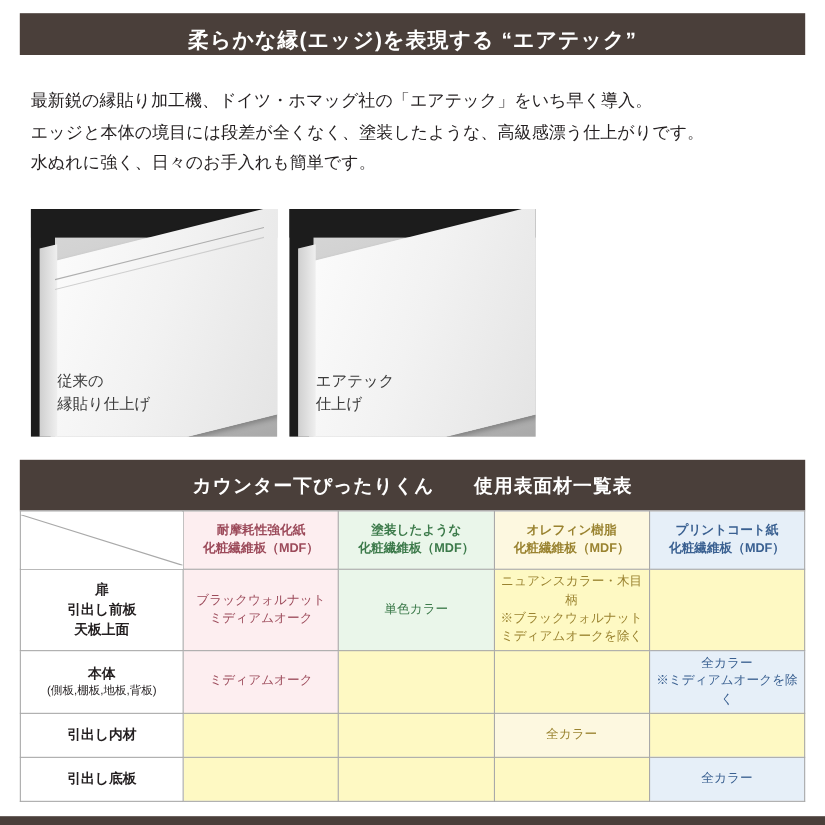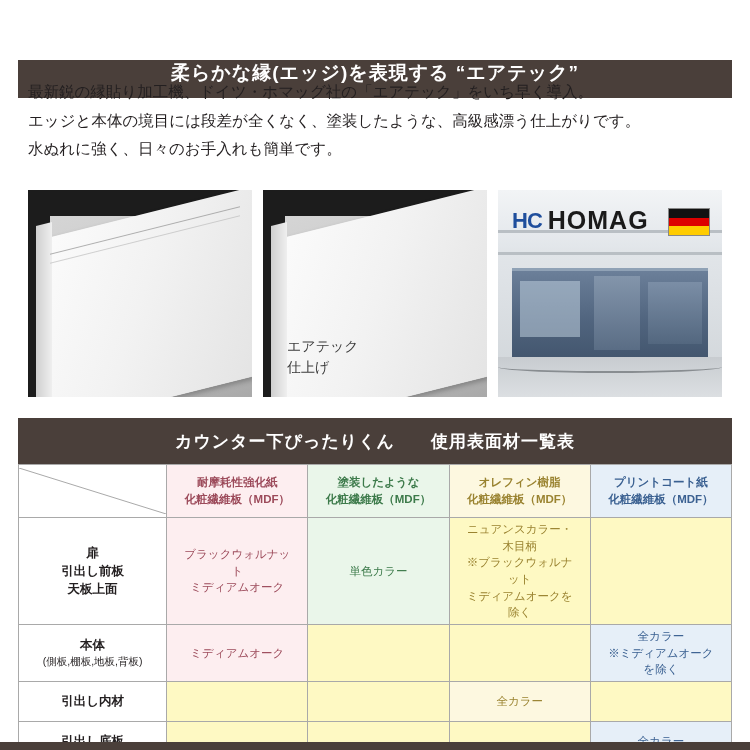--- a/index.html
+++ b/index.html
@@ -23,23 +23,22 @@
   
   .banner {
     position: absolute;
     left: 18px;
     top: 12px;
     width: 714px;
     height: 38px;
     background: #4a3f3a;
     color: #ffffff;
     display: flex;
-    align-items: flex-start;
+    align-items: flex-end;
     justify-content: center;
-    margin-top: 48px;
   }
   .banner-text {
     font-size: 19px;
     font-weight: bold;
     letter-spacing: 1px;
   }
 
   
   .intro {
     position: absolute;
@@ -251,21 +250,21 @@
   table {
     border-collapse: collapse;
     width: 714px;
     table-layout: fixed;
   }
   td, th {
     border: 1px solid #a9a9a9;
     font-size: 11.5px;
     text-align: center;
     vertical-align: middle;
-    padding: 3px 16px;
+    padding: 3px 5px;
     line-height: 1.45;
     font-weight: normal;
   }
   .col-head {
     height: 46px;
     font-weight: bold;
     font-size: 11.5px;
   }
   .c-pink   { color: #9c4a5a; }
   .c-green  { color: #3c7a4a; }
@@ -327,53 +326,40 @@
   <div class="photos">
 
     <div class="photo">
       <div class="board-shot">
         <div class="dark-top"></div>
         <div class="dark-left"></div>
         <div class="panel"></div>
         <div class="panel-edge"></div>
         <div class="seam"></div>
         <div class="seam2"></div>
+      </div>
+      <div class="photo-caption">
+        <div>従来の</div>
+        <div>縁貼り仕上げ</div>
       </div>
     </div>
 
     <div class="photo">
       <div class="board-shot">
         <div class="dark-top"></div>
         <div class="dark-left"></div>
         <div class="panel"></div>
         <div class="panel-edge"></div>
       </div>
       <div class="photo-caption">
         <div>エアテック</div>
         <div>仕上げ</div>
       </div>
     </div>
 
-    <div class="photo">
-      <div class="homag">
-        <div class="ceiling"></div>
-        <div class="beam" style="left:0;top:40px;width:224px;"></div>
-        <div class="beam" style="left:0;top:62px;width:224px;"></div>
-        <div class="machine"></div>
-        <div class="machine-panel2"></div>
-        <div class="machine-panel3"></div>
-        <div class="floor"></div>
-        <div class="cable"></div>
-      </div>
-      <div class="logo-wrap">
-        <span class="logo-hc">HC</span>
-        <span class="logo-text">HOMAG</span>
-      </div>
-      <div class="flag"></div>
-    </div>
 
   </div>
 
   <div class="table-wrap">
     <div class="table-title">カウンター下ぴったりくん　　使用表面材一覧表</div>
     <table>
       <colgroup>
         <col style="width:148px">
         <col style="width:141px">
         <col style="width:141px">

